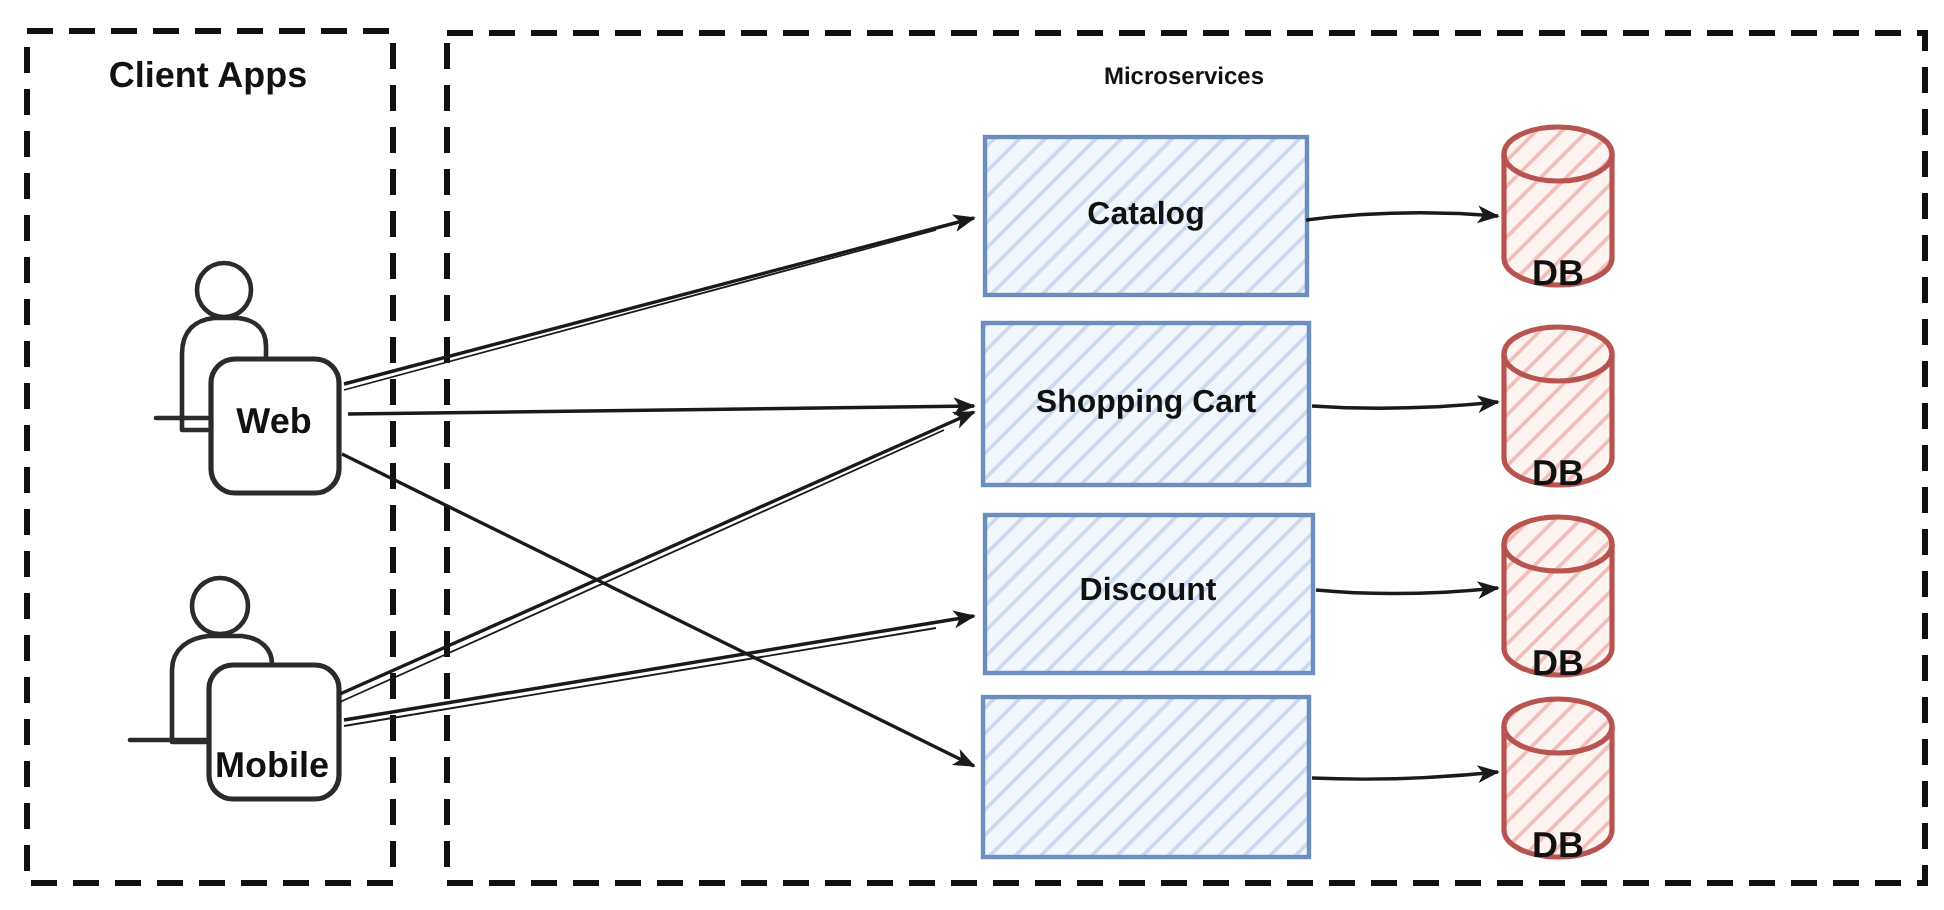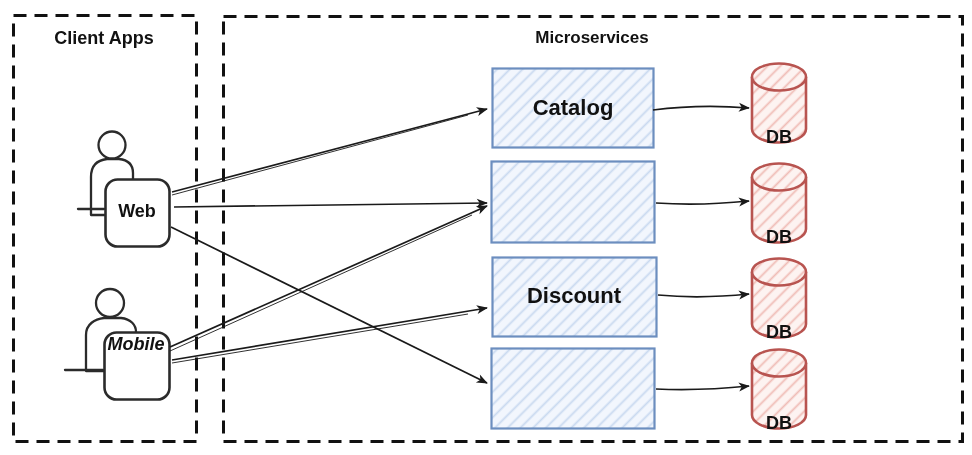--- a/index.html
+++ b/index.html
@@ -13,23 +13,23 @@
   .canvas svg{position:absolute;left:0;top:0;}
   .lbl{
     position:absolute;
     transform:translate(-50%,-50%);
     font-weight:700;
     color:#111;
     white-space:nowrap;
     user-select:none;
   }
   .zone-title{font-size:18px;}
-  .ms-title{font-size:17px;}
+  .ms-title{font-size:12px;}
   .client-label{font-size:18px;}
-  .service-label{font-size:22px;}
+  .service-label{font-size:16px;}
   .service-label.wrap{white-space:normal;width:140px;text-align:center;line-height:1.12;}
   .db-label{font-size:18px;margin-top:20px;}
 
   
   .zone{fill:none;stroke:#111;stroke-width:3;stroke-dasharray:13 8;}
   .person{fill:#fff;stroke:#2b2b2b;stroke-width:2.3;stroke-linecap:round;stroke-linejoin:round;}
   .client-box{fill:#fff;stroke:#2b2b2b;stroke-width:2.6;}
   .service-box{fill:url(#hatchBlue);stroke:#6c8ebf;stroke-width:2.2;}
   .db-shape{fill:url(#hatchRed);stroke:#b85450;stroke-width:2.6;stroke-linejoin:round;}
   .arrow{fill:none;stroke:#1a1a1a;stroke-width:1.7;}
@@ -107,23 +107,24 @@
     <path class="arrow" d="M653,110 Q700,104 749,108" marker-end="url(#arrowhead)"></path>
     <path class="arrow" d="M656,203 Q700,206 749,201" marker-end="url(#arrowhead)"></path>
     <path class="arrow" d="M658,295 Q700,299 749,294" marker-end="url(#arrowhead)"></path>
     <path class="arrow" d="M656,389 Q700,391 749,386" marker-end="url(#arrowhead)"></path>
   </svg>
 
   <div class="lbl zone-title" style="left:104px;top:38px;">Client Apps</div>
   <div class="lbl zone-title ms-title" style="left:592px;top:38px;">Microservices</div>
 
   <div class="lbl client-label" style="left:137px;top:211px;text-align:center;">Web</div>
-  <div class="lbl client-label" style="left:136px;top:344px;font-style:italic;">Mobile</div>
+  <div class="lbl client-label" style="left:136px;top:383px;">Mobile</div>
 
   <div class="lbl service-label" style="left:573px;top:108px;">Catalog</div>
+  <div class="lbl service-label wrap" style="left:573px;top:202px;">Shopping Cart</div>
   <div class="lbl service-label" style="left:574px;top:296px;">Discount</div>
 
   <div class="lbl db-label" style="left:779px;top:117px;">DB</div>
   <div class="lbl db-label" style="left:779px;top:217px;">DB</div>
   <div class="lbl db-label" style="left:779px;top:312px;">DB</div>
   <div class="lbl db-label" style="left:779px;top:403px;">DB</div>
 
 </div>
 
 </body></html>

